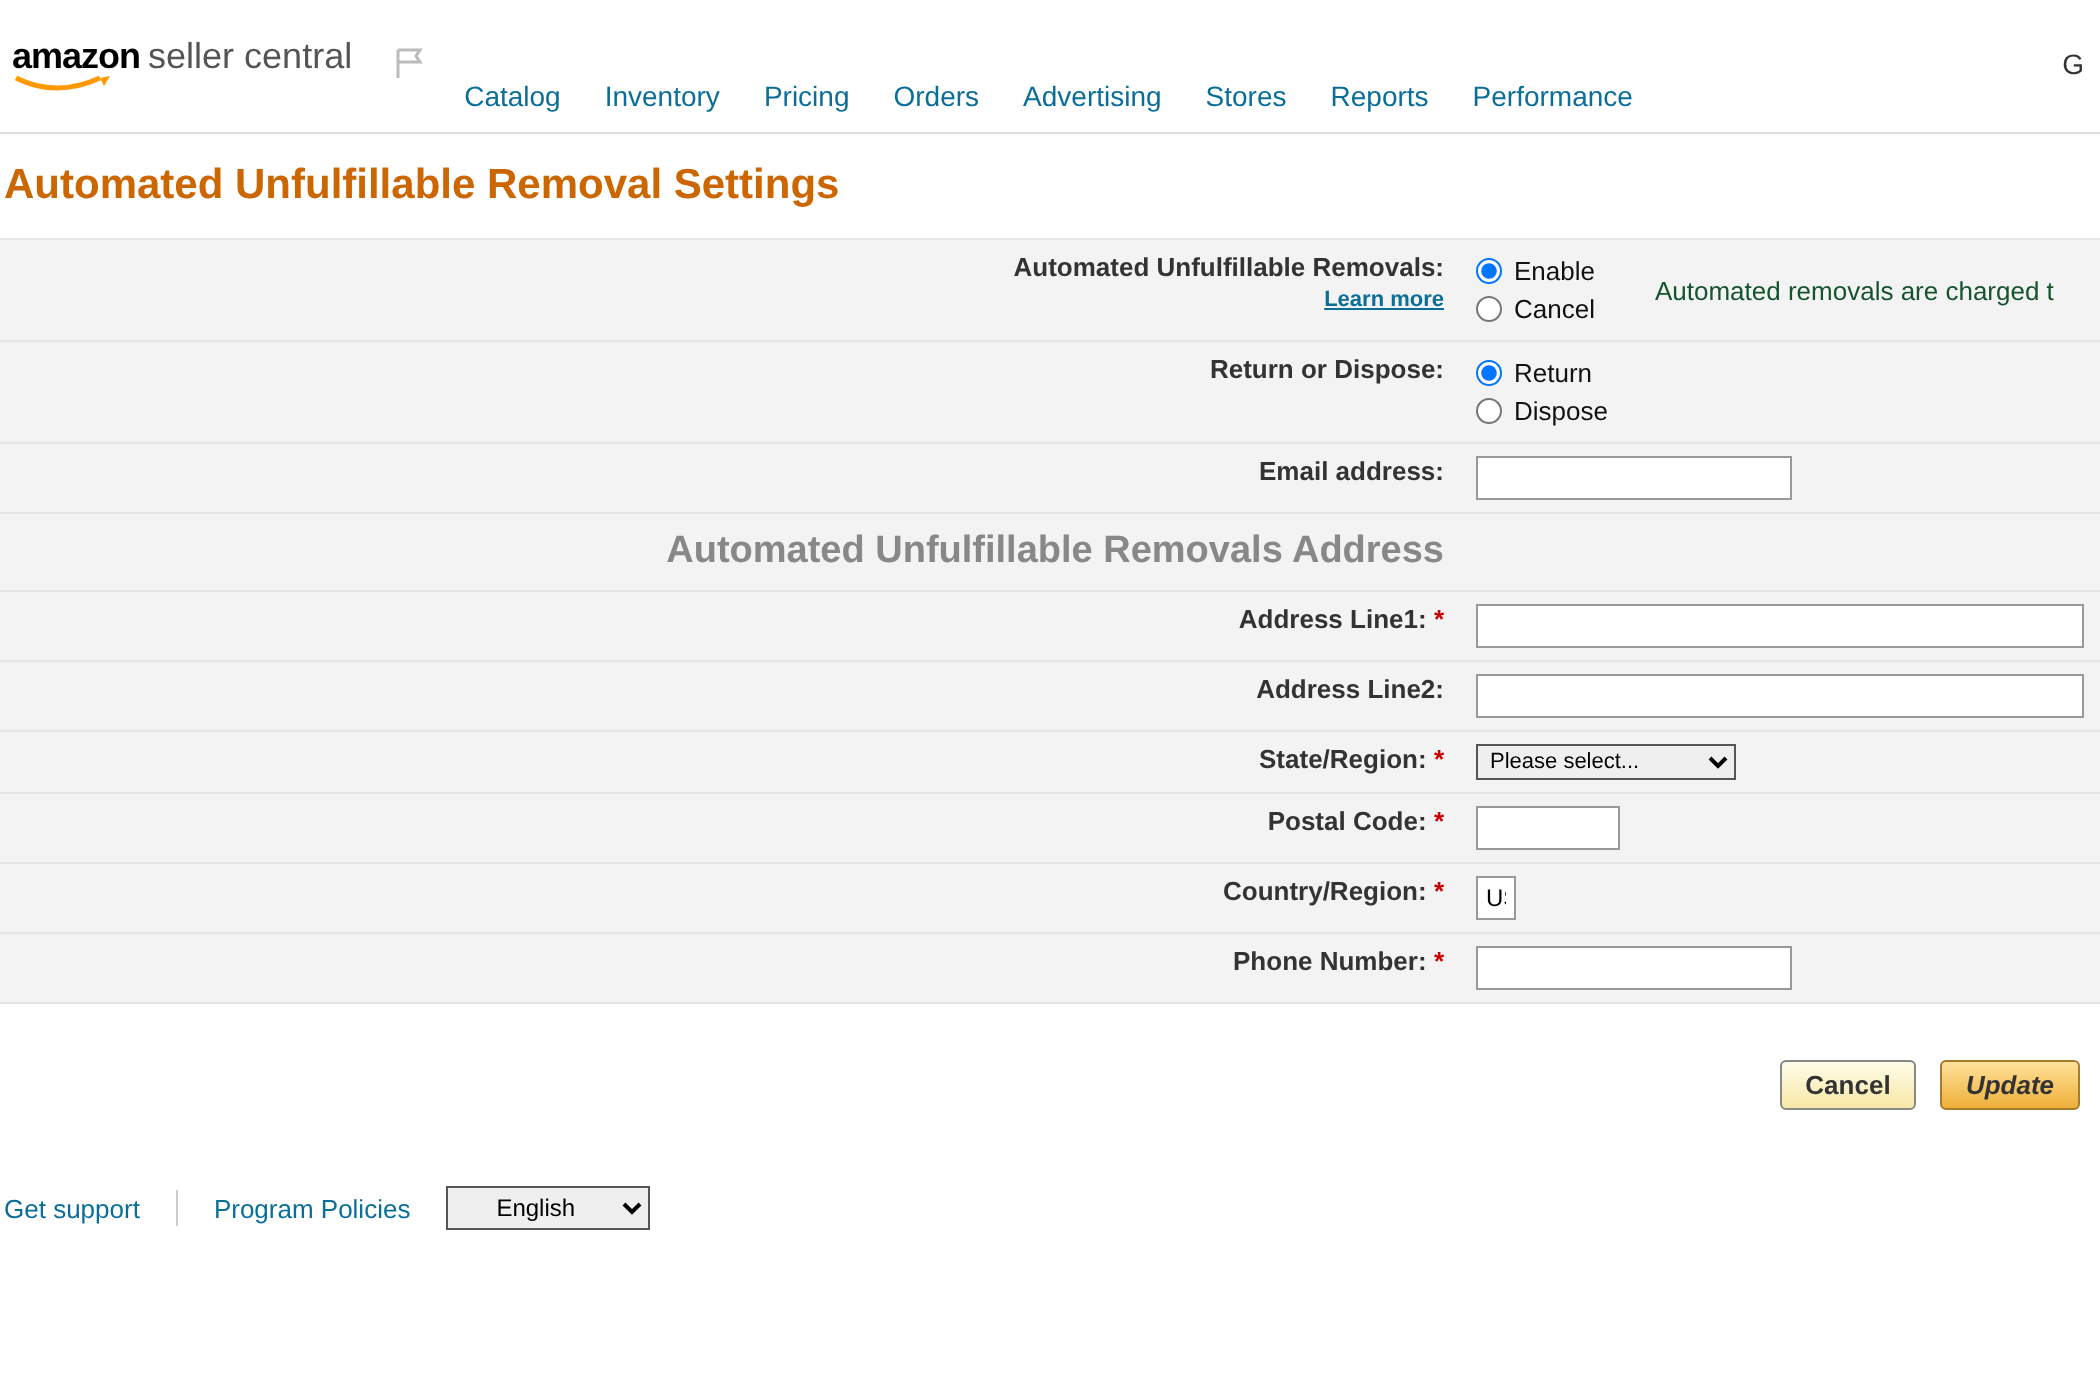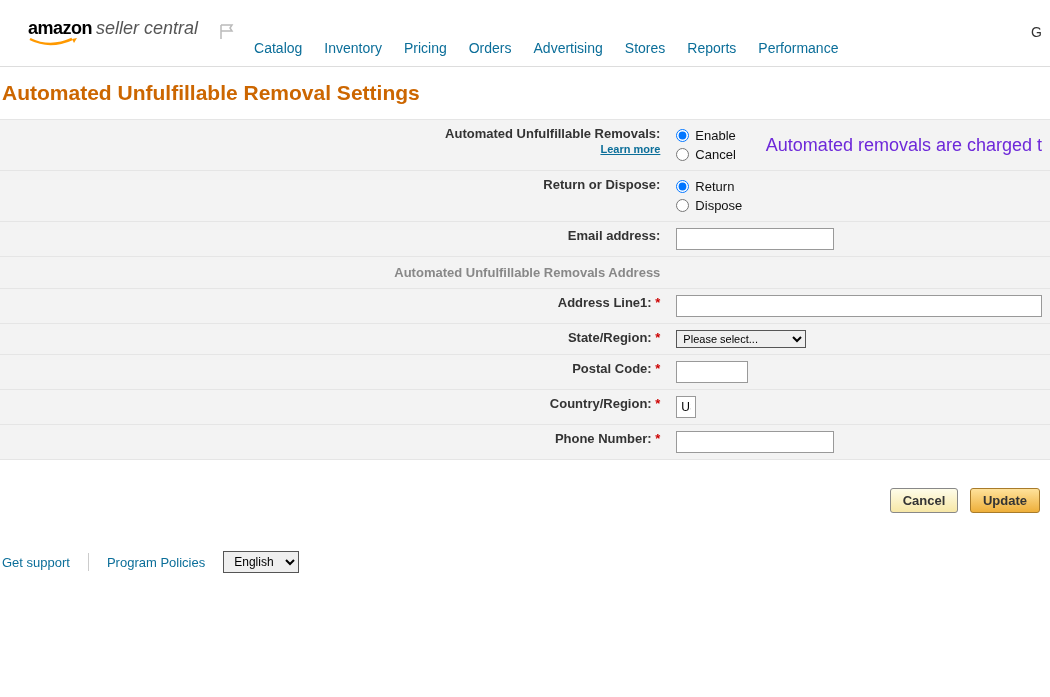--- a/index.html
+++ b/index.html
@@ -1,58 +1,58 @@
 <!DOCTYPE html>
 <html><head>
 <meta charset="utf-8">
 <style>
   * { box-sizing: border-box; margin: 0; padding: 0; }
   body { font-family: Arial, Helvetica, sans-serif; font-size: 13px; color: #111; background: #fff; width: 1050px; }
   
   
   .header { display: flex; align-items: center; padding: 8px 6px 10px 6px; border-bottom: 1px solid #ddd; }
-  .logo-wrap { display: flex; align-items: baseline; gap: 0; margin-right: 14px; margin-left: 22px; }
+  .logo-wrap { display: flex; align-items: baseline; gap: 0; margin-right: 14px; }
   .amazon-word { font-weight: bold; font-size: 18px; color: #000; letter-spacing: -0.5px; }
   .amazon-smile { display: block; margin-top: -2px; }
-  .seller-central { font-size: 18px; color: #555; font-weight: 300; margin-left: 4px; font-style: italic; }
+  .seller-central { font-size: 18px; color: #555; font-weight: 300; margin-left: 4px; }
   .flag-icon { margin: 0 18px 0 6px; color: #bbb; }
   .nav { display: flex; gap: 22px; margin-top: 32px; }
   .nav a { color: #0b6e99; text-decoration: none; font-size: 14px; }
   .right-g { margin-left: auto; font-size: 14px; color: #333; padding-right: 2px; }
   
   
   .page-title { color: #cc6600; font-size: 21px; font-weight: bold; padding: 14px 0 14px 2px; }
   
   
   .form-table { width: 100%; border-collapse: collapse; }
   .form-table tr { border-top: 1px solid #e5e5e5; border-bottom: 1px solid #e5e5e5; }
   .form-table td { background: #f3f3f3; padding: 6px 8px; vertical-align: top; }
   .label-cell { text-align: right; width: 730px; font-weight: bold; color: #333; font-size: 13px; padding-top: 9px; padding-bottom: 9px; }
   .label-cell .req { color: #cc0000; }
   .input-cell { padding-left: 10px; }
   .input-cell input[type="text"] { border: 1px solid #999; padding: 3px 4px; font-size: 12px; height: 22px; }
   .input-cell select { border: 1px solid #555; font-size: 11px; padding: 1px 2px; background: #efefef; }
   .radio-row { display: flex; align-items: center; gap: 6px; padding: 2px 0; font-size: 13px; }
   .radio-row input { margin: 0; }
   .learn-more { color: #0b6e99; text-decoration: underline; font-size: 11px; font-weight: bold; }
-  .red-note { color: #6d28d9; font-size: 18px; }
-  .section-header td { text-align: right; font-weight: bold; color: #888; font-size: 13px; padding: 8px 8px; }
+  .red-note { color: #14532d; font-size: 13px; }
+  .section-header td { text-align: right; font-weight: bold; color: #888; font-size: 19px; padding: 8px 8px; }
   .wide-input { width: 100%; min-width: 300px; }
   
   
   .actions { text-align: right; padding: 28px 10px 30px 0; }
   .btn { display: inline-block; border: 1px solid #888; border-radius: 3px; padding: 4px 12px; font-size: 13px; font-weight: bold; cursor: pointer; margin-left: 8px; }
   .btn-cancel { background: linear-gradient(#fefce9, #f7e7a6); color: #333; }
-  .btn-update { background: linear-gradient(#ffe29b, #eeaf3a); color: #333; border-color: #a87b2a; }
+  .btn-update { background: linear-gradient(#ffe29b, #eeaf3a); color: #333; border-color: #a87b2a; font-style: italic; }
   
   
   .footer { display: flex; align-items: center; gap: 18px; padding: 8px 2px 20px 2px; font-size: 13px; }
   .footer a { color: #0b6e99; text-decoration: none; }
   .footer .divider { width: 1px; height: 18px; background: #ccc; }
-  .footer select { border: 1px solid #555; font-size: 12px; padding: 2px 6px; background: #efefef; min-width: 76px; }
+  .footer select { border: 1px solid #555; font-size: 12px; padding: 2px 20px; background: #efefef; min-width: 76px; }
 </style>
 </head>
 <body>
 
 <div class="header">
   <div class="logo-wrap">
     <div>
       <span class="amazon-word">amazon</span>
       <svg class="amazon-smile" width="52" height="10" viewBox="0 0 52 10">
           <path d="M2 2 Q 22 12 44 2" stroke="#ff9900" stroke-width="2.5" fill="none"></path>
@@ -121,20 +121,24 @@
   </tr>
   <tr class="section-header">
     <td>Automated Unfulfillable Removals Address</td>
     <td></td>
   </tr>
   <tr>
     <td class="label-cell"><span>Address Line1:</span> <span class="req">*</span></td>
     <td class="input-cell"><input type="text" class="wide-input" style=""></td>
   </tr>
   <tr>
+    <td class="label-cell"><span>Address Line2:</span></td>
+    <td class="input-cell"><input type="text" class="wide-input" style=""></td>
+  </tr>
+  <tr>
     <td class="label-cell"><span>State/Region:</span> <span class="req">*</span></td>
     <td class="input-cell"><select style="width:130px"><option>Please select...</option></select></td>
   </tr>
   <tr>
     <td class="label-cell"><span>Postal Code:</span> <span class="req">*</span></td>
     <td class="input-cell"><input type="text" style="width: 72px;"></td>
   </tr>
   <tr>
     <td class="label-cell"><span>Country/Region:</span> <span class="req">*</span></td>
     <td class="input-cell"><input type="text" style="width: 20px;" value="US"></td>

